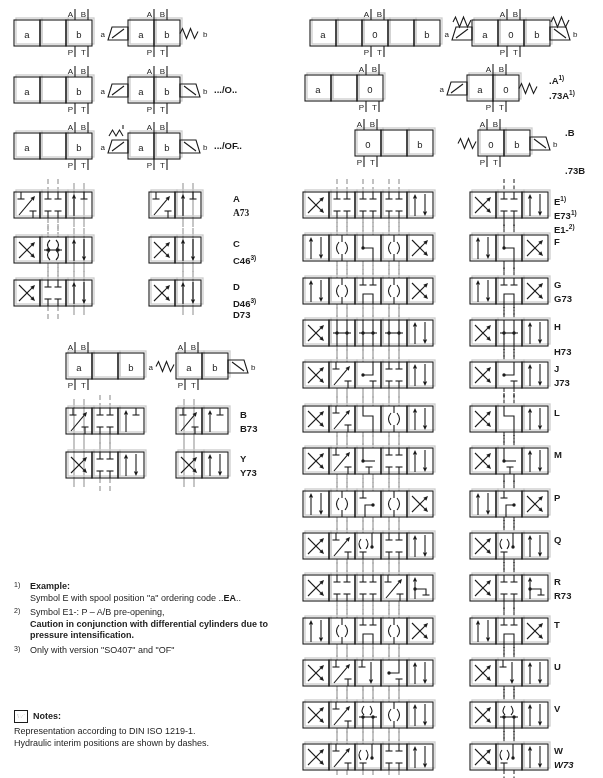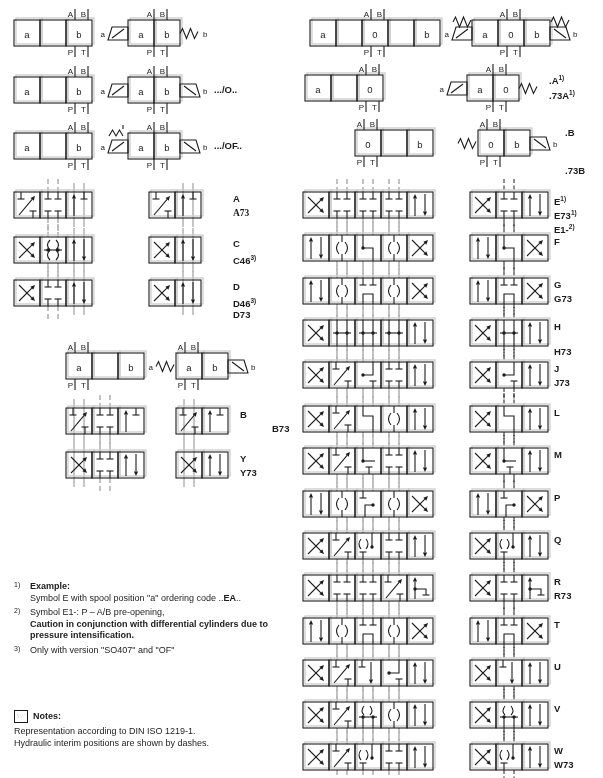--- a/index.html
+++ b/index.html
@@ -1594,21 +1594,21 @@
       <div class="lbl" style="left: 565px; top: 127px;">.B</div>
       <div class="lbl" style="left: 565px; top: 142px; margin-top: 23px;">.73B</div>
       <div class="lbl" style="left: 233px; top: 193px;">A</div>
       <div class="lbl" style="left: 233px; top: 207px; font-family: Liberation Serif, serif;">A73</div>
       <div class="lbl" style="left: 233px; top: 238px;">C</div>
       <div class="lbl" style="left: 233px; top: 252px;">C46<sup>3)</sup></div>
       <div class="lbl" style="left: 233px; top: 281px;">D</div>
       <div class="lbl" style="left: 233px; top: 295px;">D46<sup>3)</sup></div>
       <div class="lbl" style="left: 233px; top: 309px;">D73</div>
       <div class="lbl" style="left: 240px; top: 409px;">B</div>
-      <div class="lbl" style="left: 240px; top: 423px; margin-left: 32px;">B73</div>
+      <div class="lbl" style="left: 240px; top: 423px;">B73</div>
       <div class="lbl" style="left: 240px; top: 453px;">Y</div>
       <div class="lbl" style="left: 240px; top: 467px;">Y73</div>
       <div class="lbl" style="left: 554px; top: 193px;">E<sup>1)</sup></div>
       <div class="lbl" style="left: 554px; top: 207px;">E73<sup>1)</sup></div>
       <div class="lbl" style="left: 554px; top: 221px;">E1-<sup>2)</sup></div>
       <div class="lbl" style="left: 554px; top: 236px;">F</div>
       <div class="lbl" style="left: 554px; top: 279px;">G</div>
       <div class="lbl" style="left: 554px; top: 293px;">G73</div>
       <div class="lbl" style="left: 554px; top: 321px;">H</div>
       <div class="lbl" style="left: 554px; top: 346px;">H73</div>
@@ -1617,21 +1617,21 @@
       <div class="lbl" style="left: 554px; top: 407px;">L</div>
       <div class="lbl" style="left: 554px; top: 449px;">M</div>
       <div class="lbl" style="left: 554px; top: 492px;">P</div>
       <div class="lbl" style="left: 554px; top: 534px;">Q</div>
       <div class="lbl" style="left: 554px; top: 576px;">R</div>
       <div class="lbl" style="left: 554px; top: 590px;">R73</div>
       <div class="lbl" style="left: 554px; top: 619px;">T</div>
       <div class="lbl" style="left: 554px; top: 661px;">U</div>
       <div class="lbl" style="left: 554px; top: 703px;">V</div>
       <div class="lbl" style="left: 554px; top: 745px;">W</div>
-      <div class="lbl" style="left: 554px; top: 759px;">W73</div>
+      <div class="lbl" style="left: 554px; top: 759px; font-style: italic;">W73</div>
     </div>
   <div id="footnotes">
       <div class="fnitem">
         <span class="fnum">1)</span>
         <div><b>Example:</b></div>
         <div><span>Symbol E with spool position "a" ordering code ..</span><b>EA</b><span>..</span></div>
       </div>
       <div class="fnitem">
         <span class="fnum">2)</span>
         <div><span>Symbol E1-: P – A/B pre-opening,</span></div>

